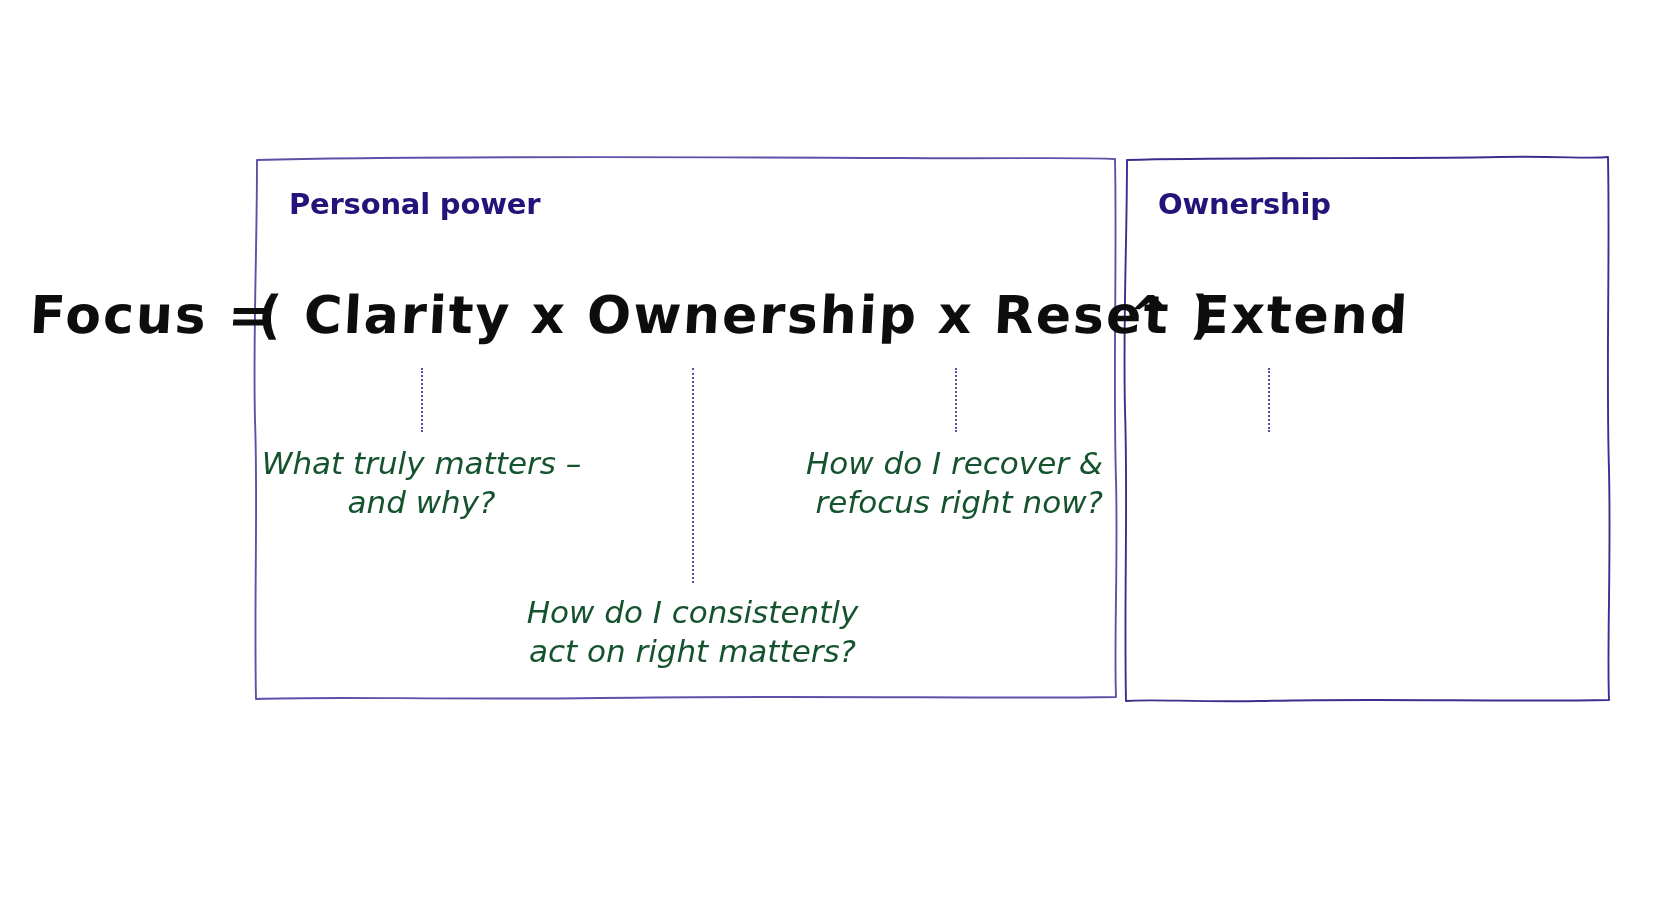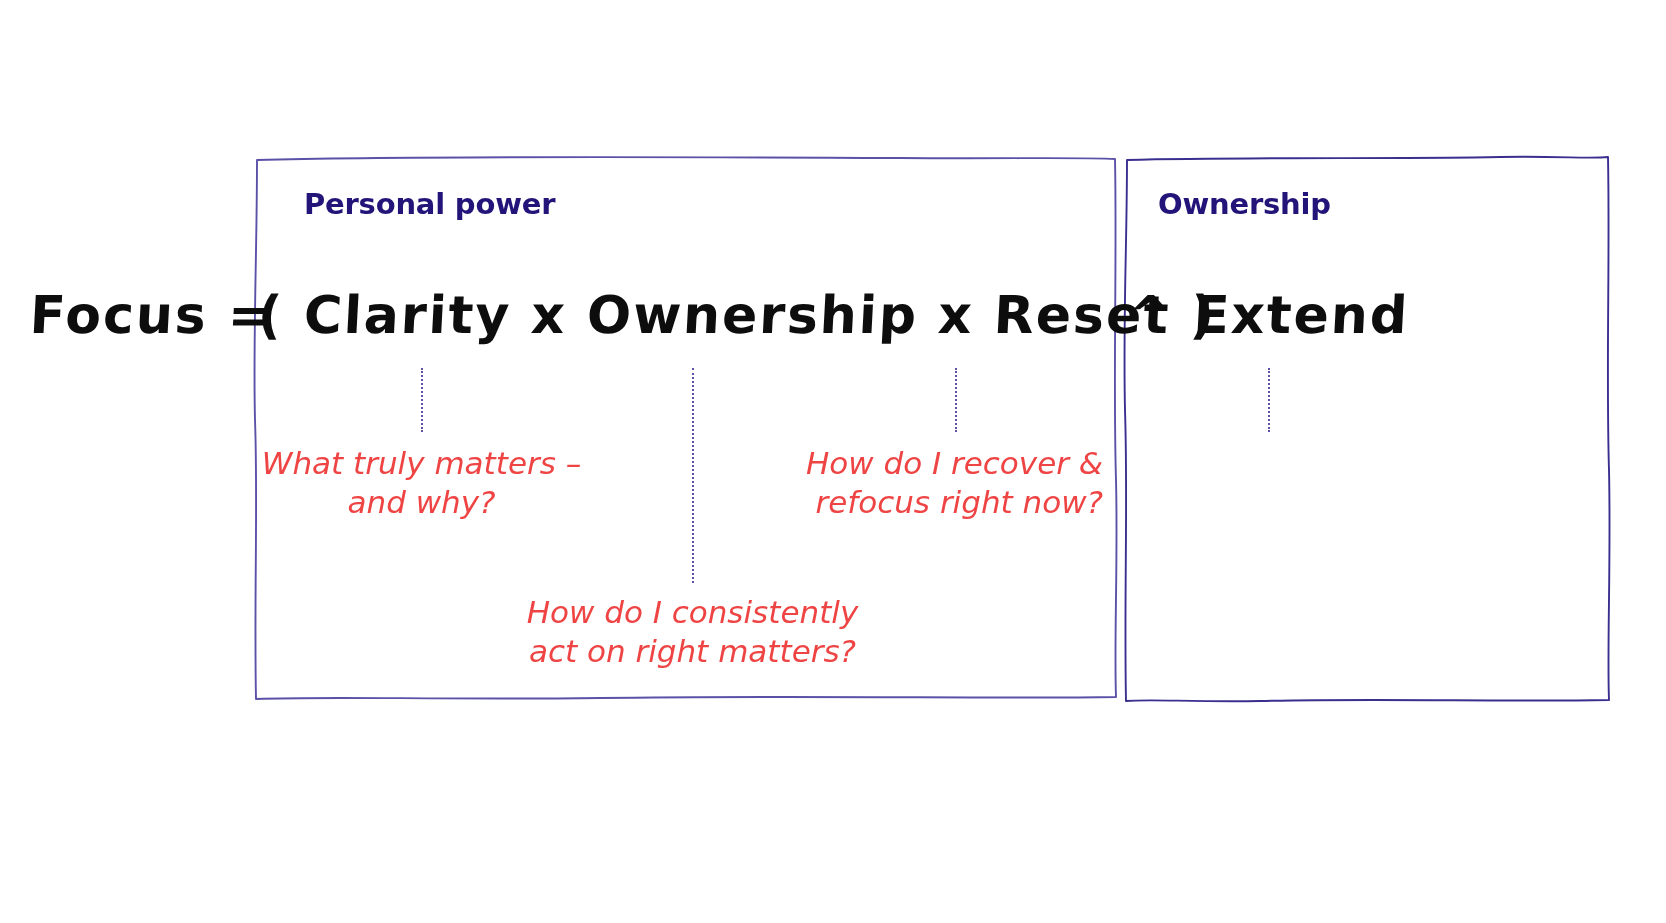--- a/index.html
+++ b/index.html
@@ -34,21 +34,21 @@
   
   .section-label {
     position: absolute;
     color: #221478;
     font-family: "DejaVu Sans", sans-serif;
     font-weight: bold;
     font-size: 29px;
     letter-spacing: -0.2px;
     white-space: nowrap;
   }
-  #label-personal-power { left: 304px; top: 187px; }
+  #label-personal-power { left: 289px; top: 187px; }
   #label-leadership     { left: 1158px; top: 187px; }
 
   
   .formula {
     position: absolute;
     top: 285px;
     font-family: "DejaVu Sans", sans-serif;
     font-weight: 600;
     font-size: 52px;
     color: #0d0d0d;
@@ -71,21 +71,21 @@
   #connector-reset     { left: 955px;  top: 368px; height: 64px;  }
   #connector-extend    { left: 1268px; top: 368px; height: 64px;  }
 
   
   .caption {
     position: absolute;
     font-family: "DejaVu Sans", sans-serif;
     font-style: italic;
     font-size: 31px;
     line-height: 39px;
-    color: #ef4444;
+    color: #14532d;
     text-align: center;
     white-space: pre-line;
   }
   #caption-clarity   { left: 259px;  top: 444px; width: 325px; }
   #caption-ownership { left: 505px;  top: 593px; width: 375px; }
   #caption-reset     { left: 728px;  top: 444px; width: 375px; text-align: right; }
   #caption-extend    { left: 1120px; top: 444px; width: 390px; }
 </style>
 </head>
 <body>

